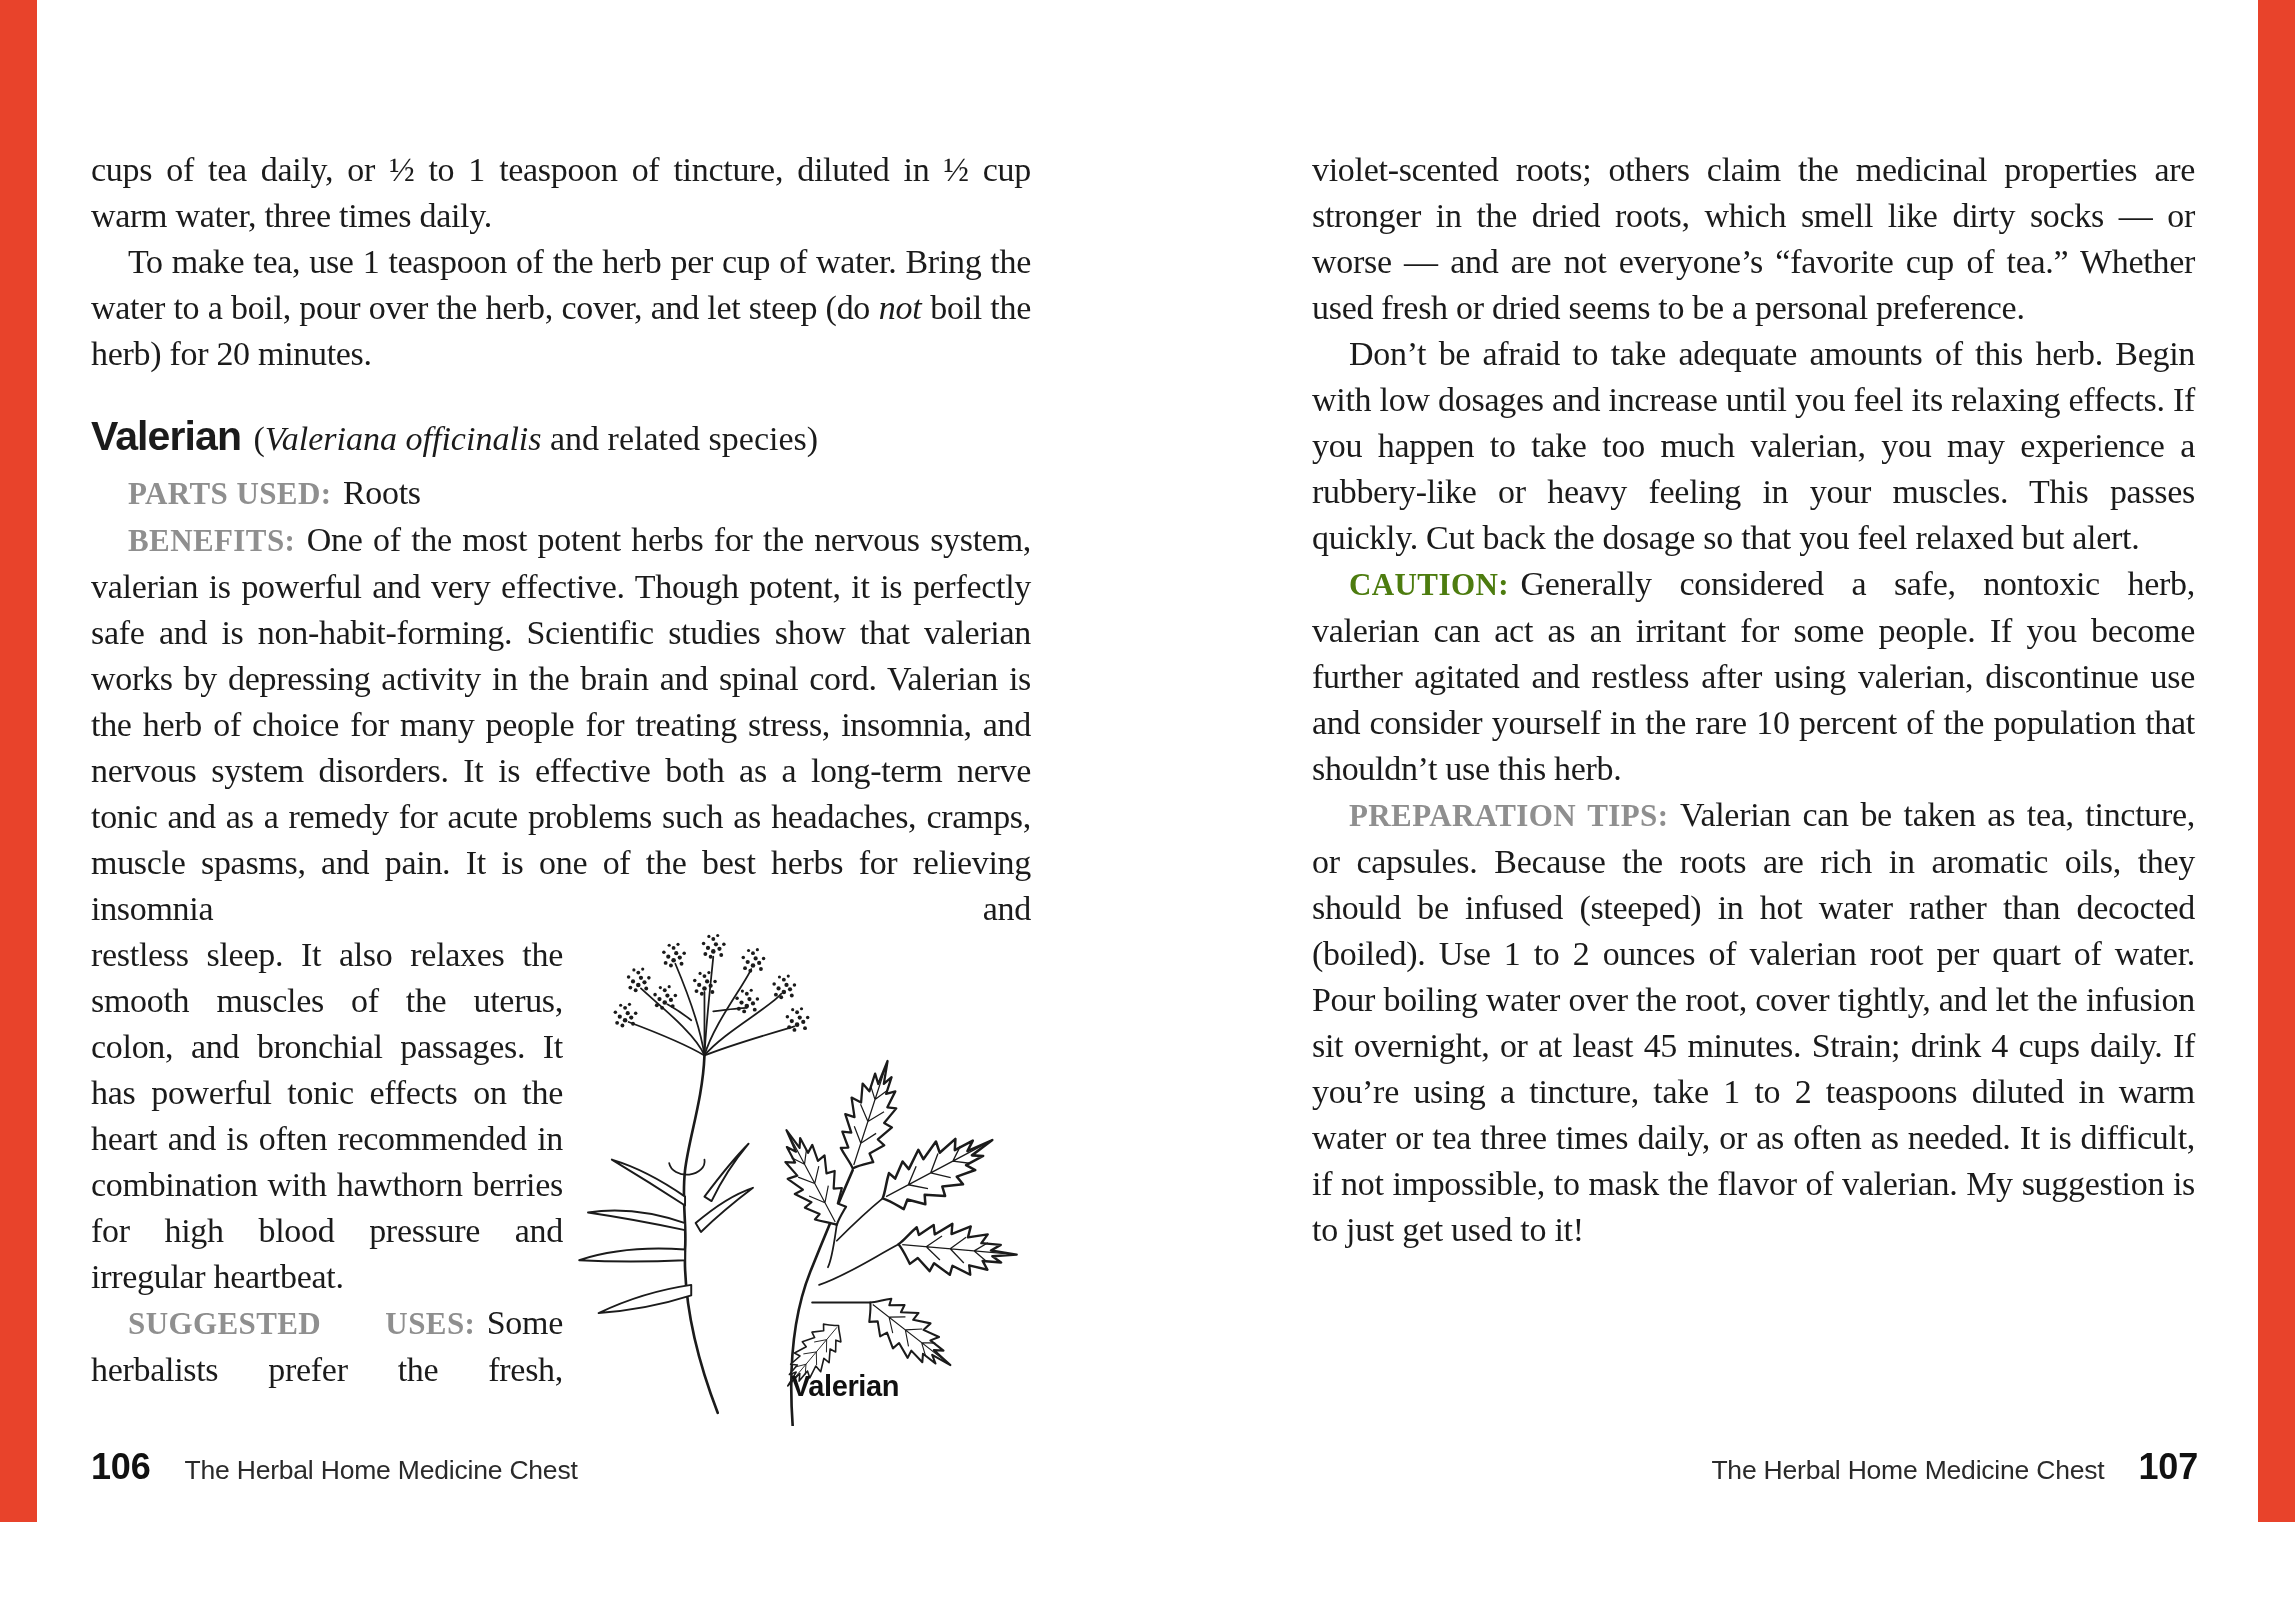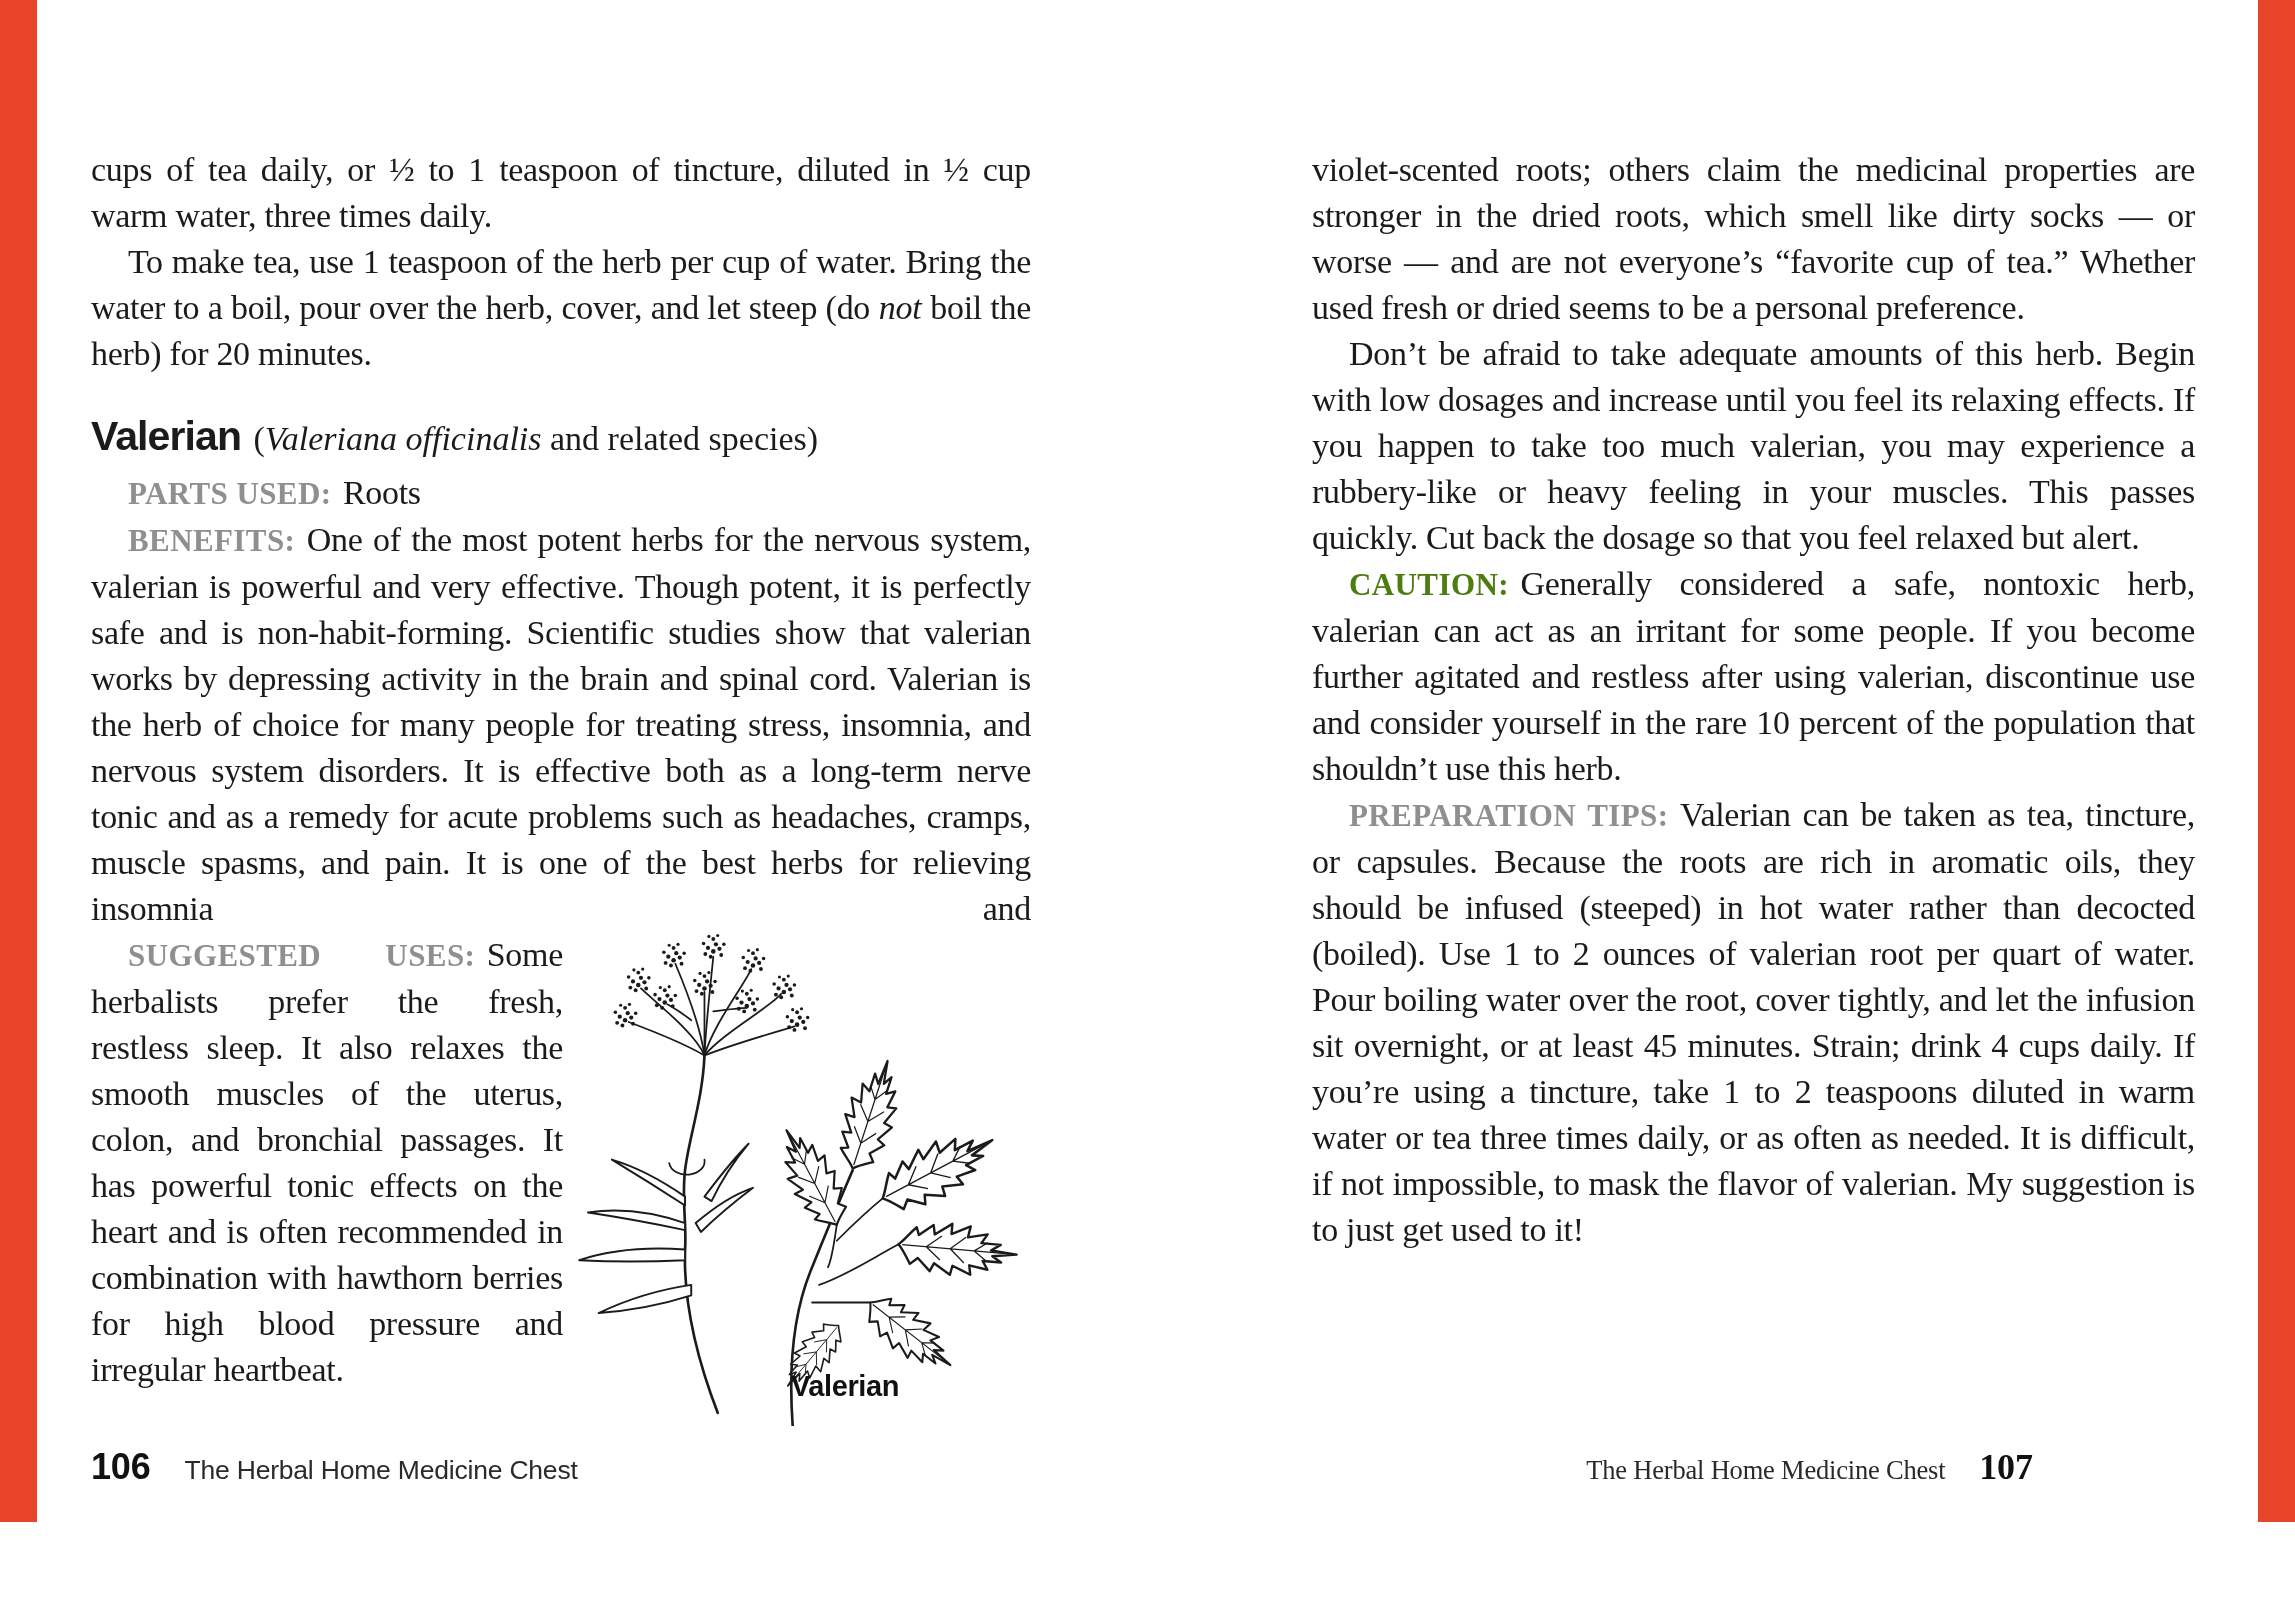--- a/index.html
+++ b/index.html
@@ -31,21 +31,21 @@
   .narrow{width:472px;}
   .illus{position:relative;width:468px;height:499px;margin-left:0;}
   .illus svg{display:block;margin-left:8.8px;}
   .illus-caption{position:absolute;left:228px;top:438px;
                  font-family:"Liberation Sans", sans-serif;font-weight:bold;
                  font-size:29px;letter-spacing:-0.4px;color:#111;}
 
   .footer{position:absolute;top:1446px;font-family:"Liberation Sans", sans-serif;
           font-size:26.5px;letter-spacing:-0.2px;color:#2a2a2a;}
   #footer-left{left:91px;}
-  #footer-right{left:1368px;width:883px;text-align:center;font-family:Liberation Serif, serif;}
+  #footer-right{left:1315px;width:883px;text-align:right;}
   .pnum{font-weight:bold;font-size:36px;color:#111;}
   #footer-left .pnum{margin-right:34px;}
   #footer-right .pnum{margin-left:34px;}
 
   .leafbody{fill:#ffffff;stroke:#1b1b1b;stroke-width:2.6;stroke-linejoin:round;}
   .vein{fill:none;stroke:#1b1b1b;stroke-width:1.4;}
   .stem{fill:none;stroke:#1b1b1b;stroke-width:3;stroke-linecap:round;}
   .thin{fill:none;stroke:#1b1b1b;stroke-width:2;stroke-linecap:round;}
   .blade{fill:#ffffff;stroke:#1b1b1b;stroke-width:2.2;stroke-linejoin:round;}
   .dot{fill:#1b1b1b;}
@@ -73,25 +73,25 @@
     <p class="bp ind">
       <span class="lbl" style="color:#8f8f8f">PARTS USED:</span><span>Roots</span>
     </p>
 
     <p class="bp ind jl">
       <span class="lbl" style="color:#8f8f8f">BENEFITS:</span><span>One of the most potent herbs for the nervous system, valerian is powerful and very effective. Though potent, it is perfectly safe and is non-habit-forming. Scientific studies show that valerian works by depressing activity in the brain and spinal cord. Valerian is the herb of choice for many people for treating stress, insomnia, and nervous system disorders. It is effective both as a long-term nerve tonic and as a remedy for acute problems such as headaches, cramps, muscle spasms, and pain. It is one of the best herbs for relieving insomnia and</span>
     </p>
 
     <div class="row">
       <div class="narrow">
+        <p class="bp">
+          <span>restless sleep. It also relaxes the smooth muscles of the uterus, colon, and bronchial passages. It has powerful tonic effects on the heart and is often recommended in combination with hawthorn berries for high blood pressure and irregular heartbeat.</span>
+        </p>
         <p class="bp ind jl">
           <span class="lbl" style="color:#8f8f8f">SUGGESTED USES:</span><span>Some herbalists prefer the fresh,</span>
-        </p>
-        <p class="bp">
-          <span>restless sleep. It also relaxes the smooth muscles of the uterus, colon, and bronchial passages. It has powerful tonic effects on the heart and is often recommended in combination with hawthorn berries for high blood pressure and irregular heartbeat.</span>
         </p>
       </div>
 
       <div class="illus">
         <svg width="459" height="494" viewBox="0 0 520 560" xmlns="http://www.w3.org/2000/svg">
           <defs>
             <g id="fl">
               <circle class="dot" cx="0" cy="0" r="2.6"></circle>
                 <circle class="dot" cx="7" cy="-3" r="2.4"></circle>
               <circle class="dot" cx="-6" cy="-4" r="2.4"></circle>

